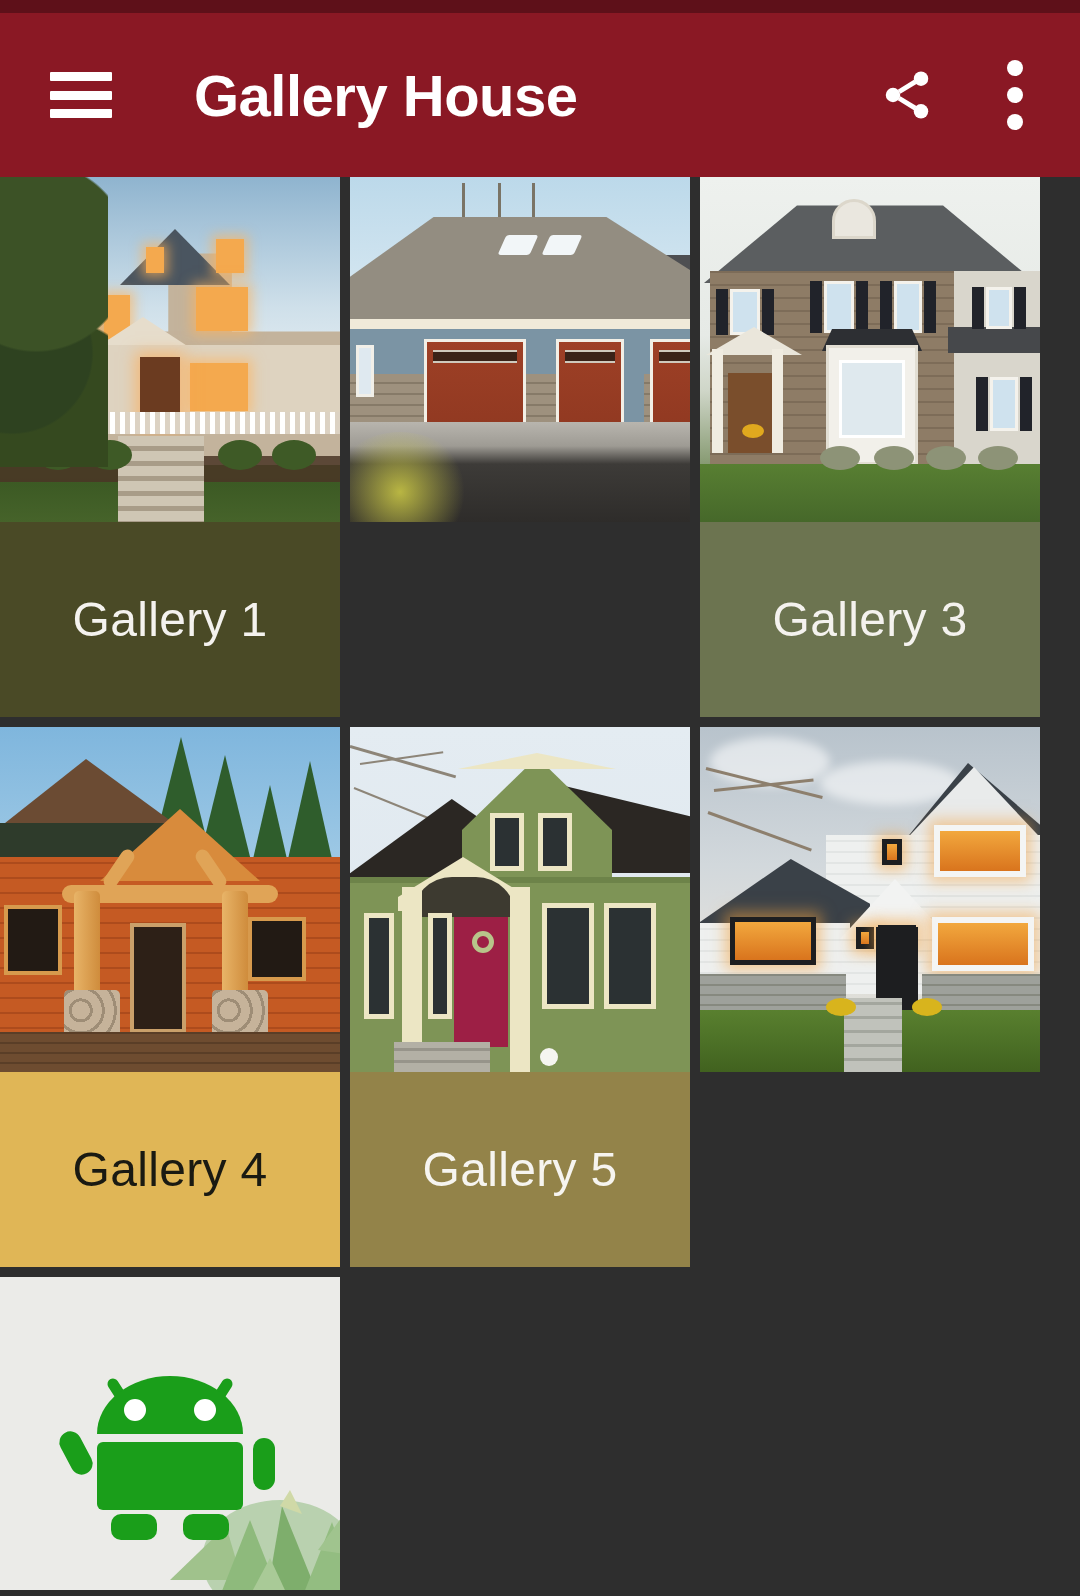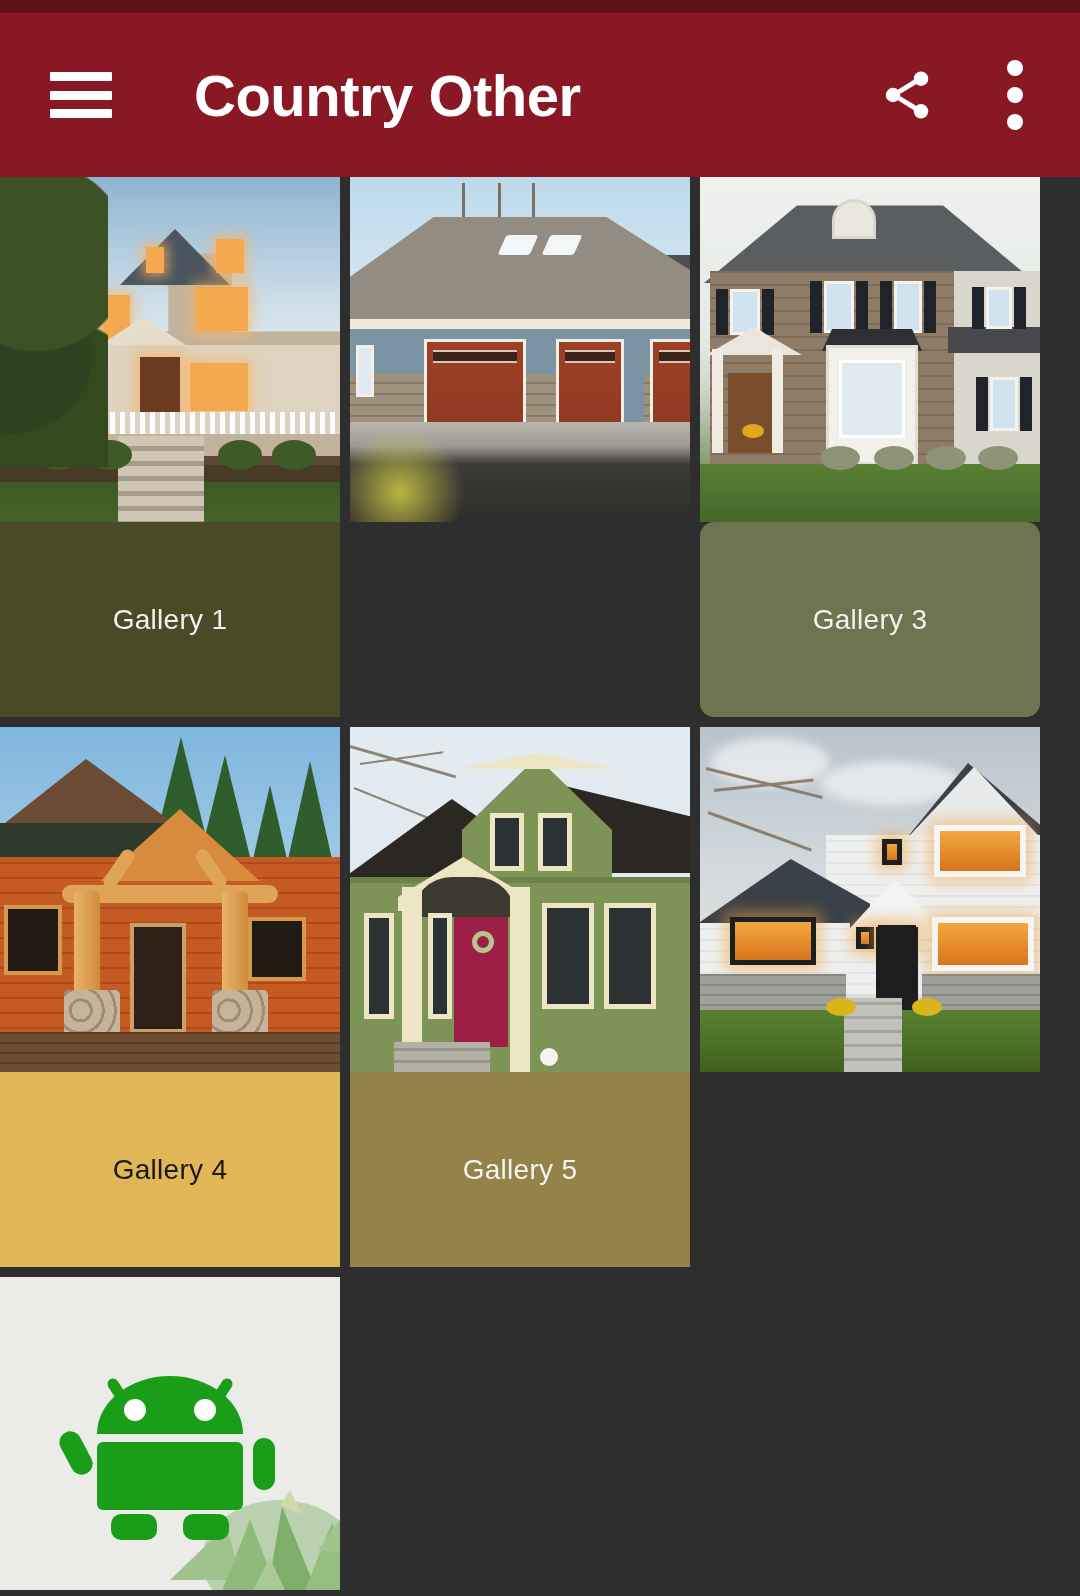--- a/index.html
+++ b/index.html
@@ -77,21 +77,21 @@
     width:100%;
     position:relative;
     overflow:hidden;
     background:#c8d8e4;
   }
   .caption {
     flex:1 1 auto;
     display:flex;
     align-items:center;
     justify-content:center;
-    font-size:28px;
+    font-size:48px;
     letter-spacing:0.3px;
     text-align:center;
   }
 
   
   .cell-other {
     width:340px;
     height:313px;
     background:#ebebe8;
     overflow:hidden;
@@ -277,21 +277,21 @@
 <div class="status-bar"></div>
 
 <div class="app-bar">
 
   <div class="hamburger">
     <span></span>
     <span></span>
     <span></span>
   </div>
 
-  <div class="app-title">Country Other</div>
+  <div class="app-title">Gallery House</div>
 
   <div class="bar-actions">
     <div class="icon-btn">
       <svg class="share-svg" viewBox="0 0 24 24">
         <circle cx="18" cy="5" r="3.1" fill="#ffffff"></circle>
         <circle cx="18" cy="19" r="3.1" fill="#ffffff"></circle>
         <circle cx="6" cy="12" r="3.1" fill="#ffffff"></circle>
         <line x1="8.6" y1="10.6" x2="15.5" y2="6.4" stroke="#ffffff" stroke-width="2.1"></line>
         <line x1="8.6" y1="13.4" x2="15.5" y2="17.6" stroke="#ffffff" stroke-width="2.1"></line>
       </svg>
@@ -398,21 +398,21 @@
       <div class="col" style="left:12px;"></div>
       <div class="col" style="left:72px;"></div>
       <div style="position:absolute;left:28px;top:196px;width:44px;height:80px;background:#7a4e2c;"></div>
       <div class="lawn"></div>
       <div class="shrub" style="left:120px;"></div>
       <div class="shrub" style="left:174px;"></div>
       <div class="shrub" style="left:226px;"></div>
       <div class="shrub" style="left:278px;"></div>
       <div class="flower"></div>
     </div>
-    <div class="caption" style="background:#6c7450;color:#f4f2ee;border-radius:14px;">Gallery 3</div>
+    <div class="caption" style="background:#6c7450;color:#f4f2ee;">Gallery 3</div>
   </div>
 
   <div class="cell">
     <div class="thumb g4">
       <div class="sky"></div>
       <div class="pine" style="left:148px;top:10px;width:66px;height:132px;"></div>
       <div class="pine" style="left:196px;top:28px;width:58px;height:118px;"></div>
       <div class="pine" style="left:284px;top:34px;width:52px;height:116px;"></div>
       <div class="pine" style="left:248px;top:58px;width:44px;height:96px;"></div>
       <div class="roofgray"></div>

